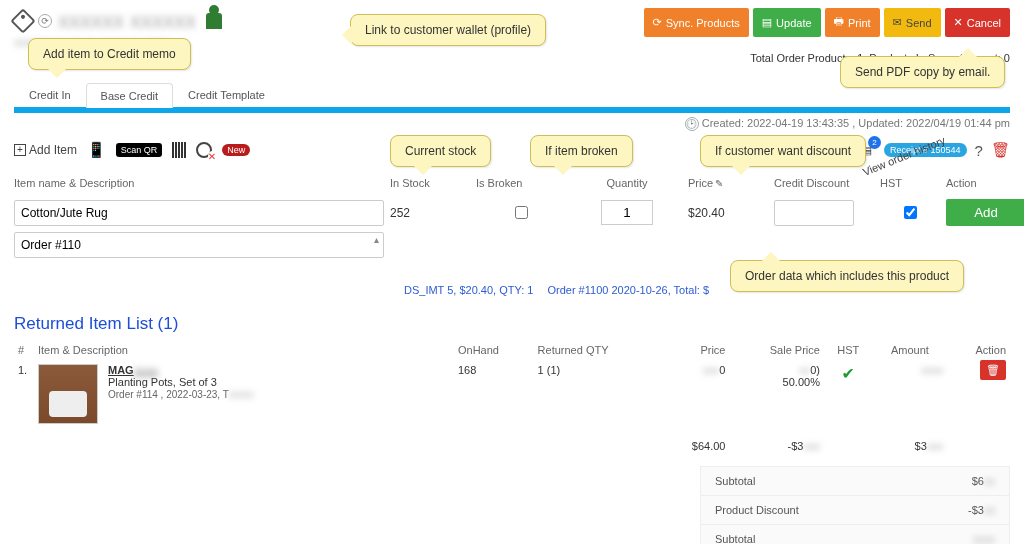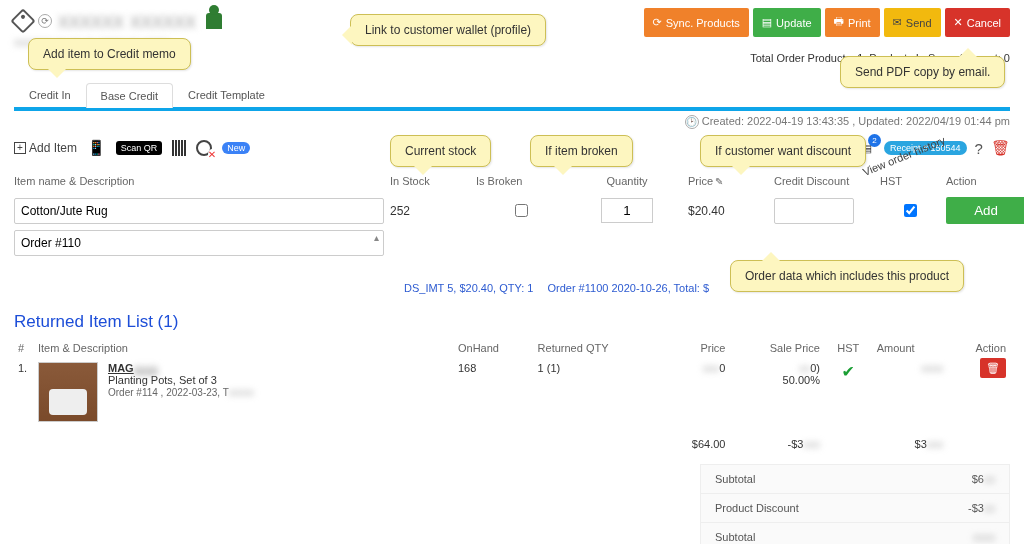--- a/index.html
+++ b/index.html
@@ -8,32 +8,32 @@
   .title{font-size:22px;color:#555;display:flex;align-items:center;gap:6px}
   .tag-ic{display:inline-block;width:18px;height:18px;border:2px solid #555;border-radius:3px;transform:rotate(-45deg);position:relative}
   .tag-ic::after{content:"";position:absolute;right:2px;top:2px;width:4px;height:4px;border-radius:50%;background:#555}
   .user-ic{width:16px;height:16px;background:#2f7d32;border-radius:3px 3px 0 0;position:relative;margin-left:4px}
   .user-ic::before{content:"";position:absolute;top:-8px;left:3px;width:10px;height:10px;border-radius:50%;background:#2f7d32}
   .btnbar{margin-left:auto;display:flex;gap:4px}
   .btn{color:#fff;border:none;padding:5px 9px;font-size:11px;border-radius:2px;cursor:pointer;display:flex;align-items:center;gap:4px}
   .b-orange{background:#f0812a}.b-green{background:#3fae48}.b-amber{background:#f2b90e;color:#444}.b-red{background:#d7332a}
   .sub{font-size:11px;color:#666;margin-top:2px}
   .tot-line{text-align:right;font-size:11px;margin-top:4px}
-  .tabs{display:flex;gap:0;margin-top:18px;border-bottom:4px solid #0ea5e9}
+  .tabs{display:flex;gap:0;margin-top:18px;border-bottom:6px solid #0ea5e9}
   .tab{padding:6px 14px;font-size:11px;color:#555;border:1px solid transparent;border-bottom:none;cursor:pointer}
   .tab.active{border-color:#ddd;border-radius:4px 4px 0 0;background:#fff;position:relative;top:1px}
   .meta-line{text-align:right;color:#777;font-size:11px;margin-top:4px}
   .iconrow{display:flex;align-items:center;gap:10px;margin-top:10px}
   .add-link{display:flex;align-items:center;gap:3px;font-size:12px;color:#444;cursor:pointer}
   .plus{border:1px solid #444;width:12px;height:12px;display:flex;align-items:center;justify-content:center;font-size:10px;line-height:1}
   .scanqr{background:#000;color:#fff;font-size:9px;padding:2px 5px;border-radius:3px;position:relative}
   .barcode{display:flex;gap:1px}.barcode i{width:2px;height:16px;background:#333}
   .gear{width:16px;height:16px;border:2px solid #444;border-radius:50%;position:relative}
   .gear::after{content:"✕";position:absolute;right:-6px;bottom:-6px;color:#e33;font-size:10px;background:#fff;border-radius:50%}
-  .badge-new{background:#3b82f6;color:#fff;font-size:9px;padding:1px 5px;border-radius:8px}
+  .badge-new{background:#b91c1c;color:#fff;font-size:9px;padding:1px 5px;border-radius:8px}
   .badge-receipt{background:#2aa5e0;color:#fff;font-size:9px;padding:2px 6px;border-radius:8px}
   .right-icons{margin-left:auto;display:flex;align-items:center;gap:8px}
   .sq{width:18px;height:18px;display:flex;align-items:center;justify-content:center;font-size:11px;position:relative}
   .sq.blue{background:#1e73e8;color:#fff}
   .count{position:absolute;top:-5px;right:-5px;background:#1e73e8;color:#fff;border-radius:50%;width:13px;height:13px;font-size:8px;display:flex;align-items:center;justify-content:center}
   .trash{color:#d7332a;font-size:15px}
   .grid-head{display:grid;grid-template-columns:370px 80px 90px 110px 80px 100px 60px 80px;gap:6px;font-size:11px;color:#666;margin-top:14px;padding:4px 0}
   .grid-row{display:grid;grid-template-columns:370px 80px 90px 110px 80px 100px 60px 80px;gap:6px;align-items:center;margin-top:6px}
   .inp{width:100%;border:1px solid #ccc;padding:5px 6px;font-size:12px;border-radius:2px}
   .inp2{width:370px;border:1px solid #ccc;padding:5px 6px;font-size:12px;border-radius:2px;margin-top:6px;position:relative}
@@ -160,21 +160,21 @@
 <table>
   <tbody>
       <tr>
     <th style="width:20px">#</th>
     <th style="width:420px">Item &amp; Description</th>
     <th>OnHand</th>
     <th>Returned QTY</th>
     <th style="text-align:right">Price</th>
     <th style="text-align:right">Sale Price</th>
     <th style="text-align:center">HST</th>
-    <th style="text-align:left">Amount</th>
+    <th style="text-align:center">Amount</th>
     <th style="text-align:right">Action</th>
   </tr>
   <tr>
     <td>1.</td>
     <td>
       <div style="display:flex;gap:10px">
         <div class="thumb"></div>
         <div>
           <span style="text-decoration:underline;font-weight:bold"><span>MAG</span><span class="blur">xxxx</span></span><br>
           <span>Planting Pots, Set of 3</span><br>

